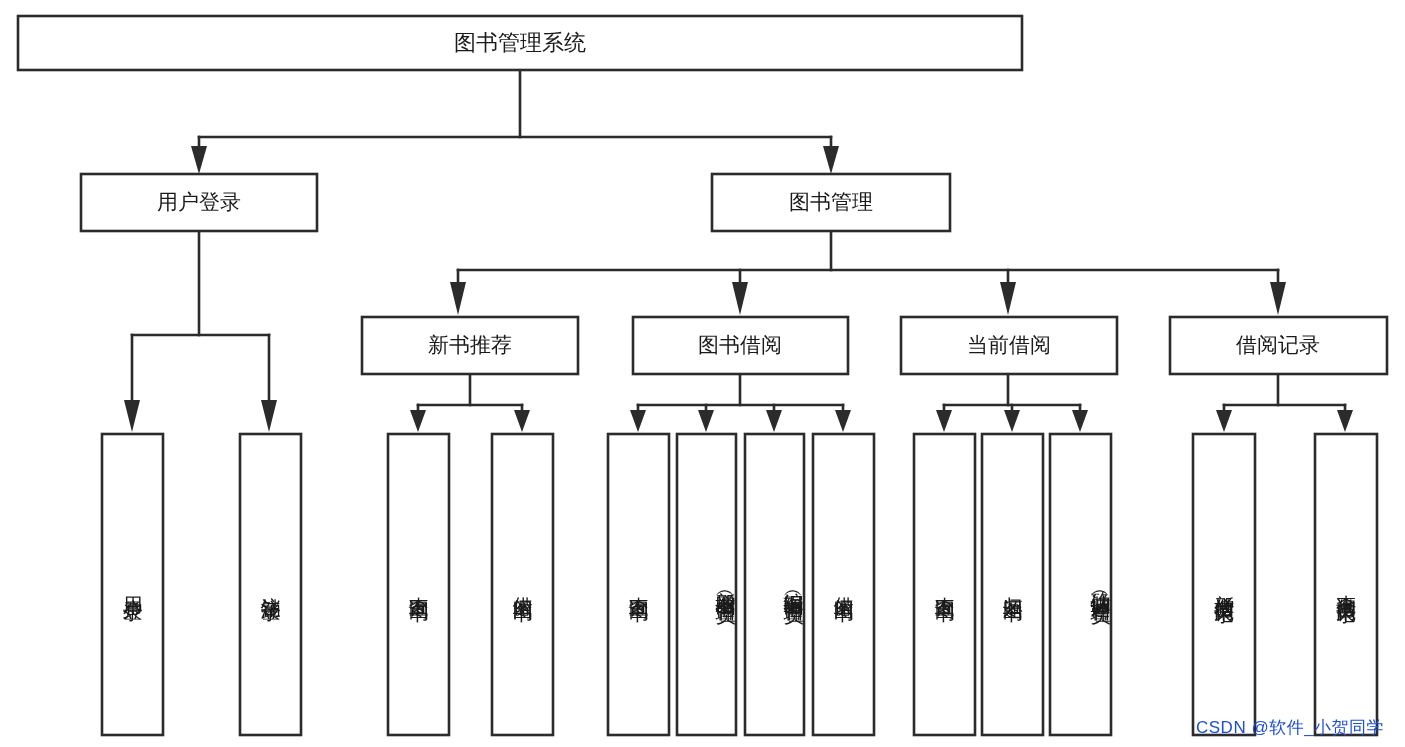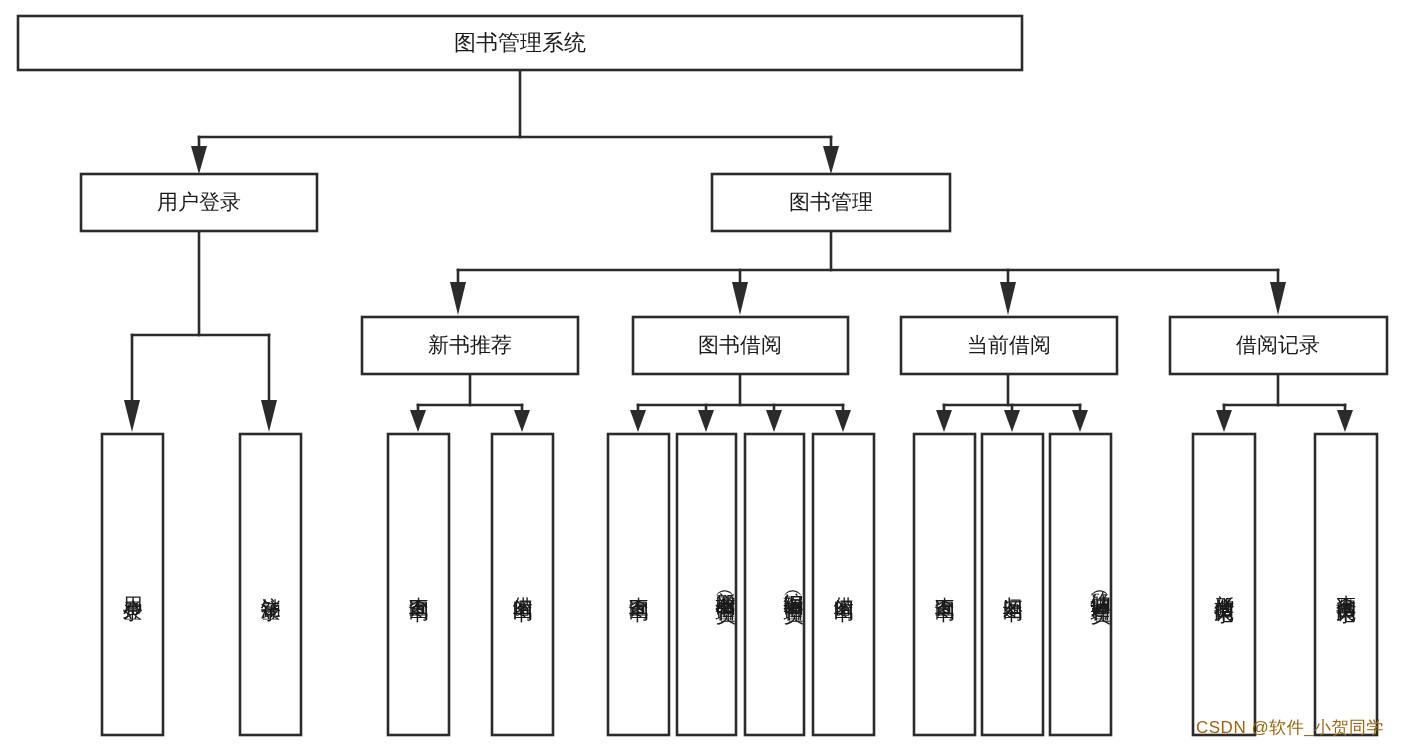--- a/index.html
+++ b/index.html
@@ -70,21 +70,21 @@
     align-items: center;
     justify-content: center;
     text-align: center;
     pointer-events: none;
     user-select: none;
   }
   .watermark {
     position: absolute;
     font-family: "Liberation Sans", "DejaVu Sans", sans-serif;
     font-size: 17px;
-    color: #a16207;
+    color: #1d4ed8;
     letter-spacing: 0.5px;
     white-space: nowrap;
     user-select: none;
   }
 </style>
 </head>
 <body>
 
 <div id="diagram-root">
 

